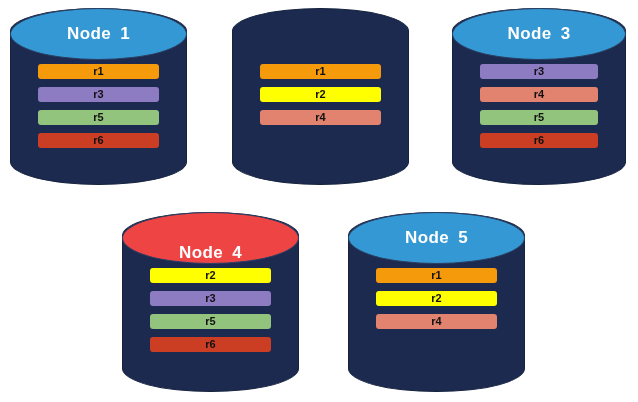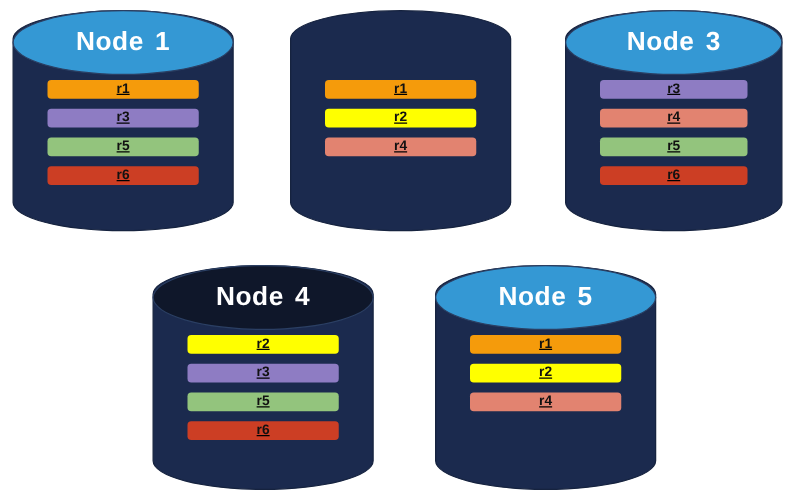--- a/index.html
+++ b/index.html
@@ -49,39 +49,38 @@
     border-radius: 50%;
     box-sizing: border-box;
     display: flex;
     align-items: center;
     justify-content: center;
   }
 
   .node-title {
     position: relative;
     color: #ffffff;
-    font-size: 21px;
+    font-size: 17px;
     font-weight: bold;
     letter-spacing: 0.4px;
     white-space: nowrap;
     font-family: "Liberation Sans", sans-serif;
     z-index: 3;
   }
   .node-title .num {
     margin-left: 9px;
   }
 
   
   .replicas {
     position: absolute;
     left: 28px;
     right: 28px;
     top: 56px;
     z-index: 2;
-    text-decoration: underline;
   }
 
   .replica {
     height: 15px;
     margin-bottom: 8px;
     border-radius: 3px;
     display: flex;
     align-items: center;
     justify-content: center;
     color: #111111;
@@ -145,21 +144,21 @@
         <div class="replica" style="background: rgb(147, 196, 125);">
           <span>r5</span>
         </div>
         <div class="replica" style="background: rgb(204, 62, 36);">
           <span>r6</span>
         </div>
       </div>
     </div>
     <div class="node" style="left: 122px; top: 212px; width: 177px; height: 180px;">
       <div class="cyl-body" style="background: rgb(27, 42, 78);"></div>
-      <div class="cyl-top" style="background: #0f172a;">
+      <div class="cyl-top" style="background: #ef4444; align-items: flex-end;">
         <div class="node-title"><span>Node</span><span class="num">4</span></div>
       </div>
       <div class="replicas">
         <div class="replica" style="background: rgb(255, 255, 0);">
           <span>r2</span>
         </div>
         <div class="replica" style="background: rgb(142, 124, 195);">
           <span>r3</span>
         </div>
         <div class="replica" style="background: rgb(147, 196, 125);">

